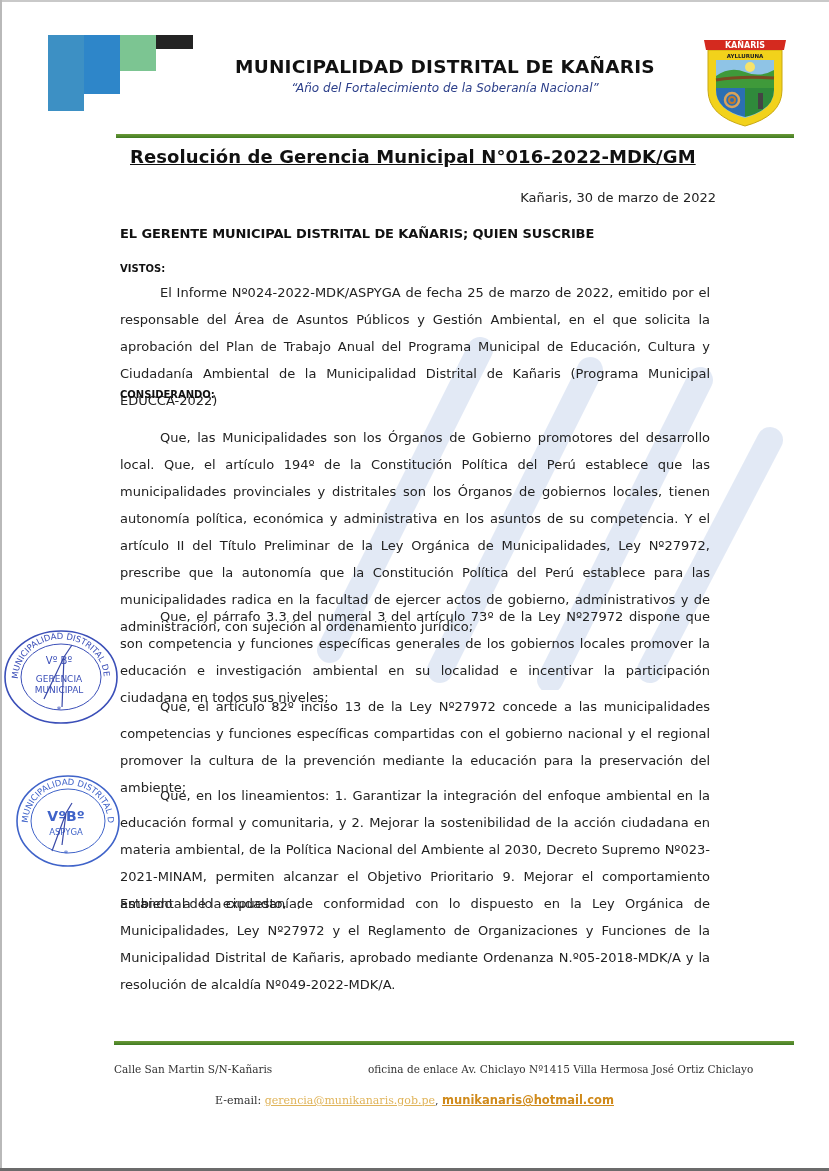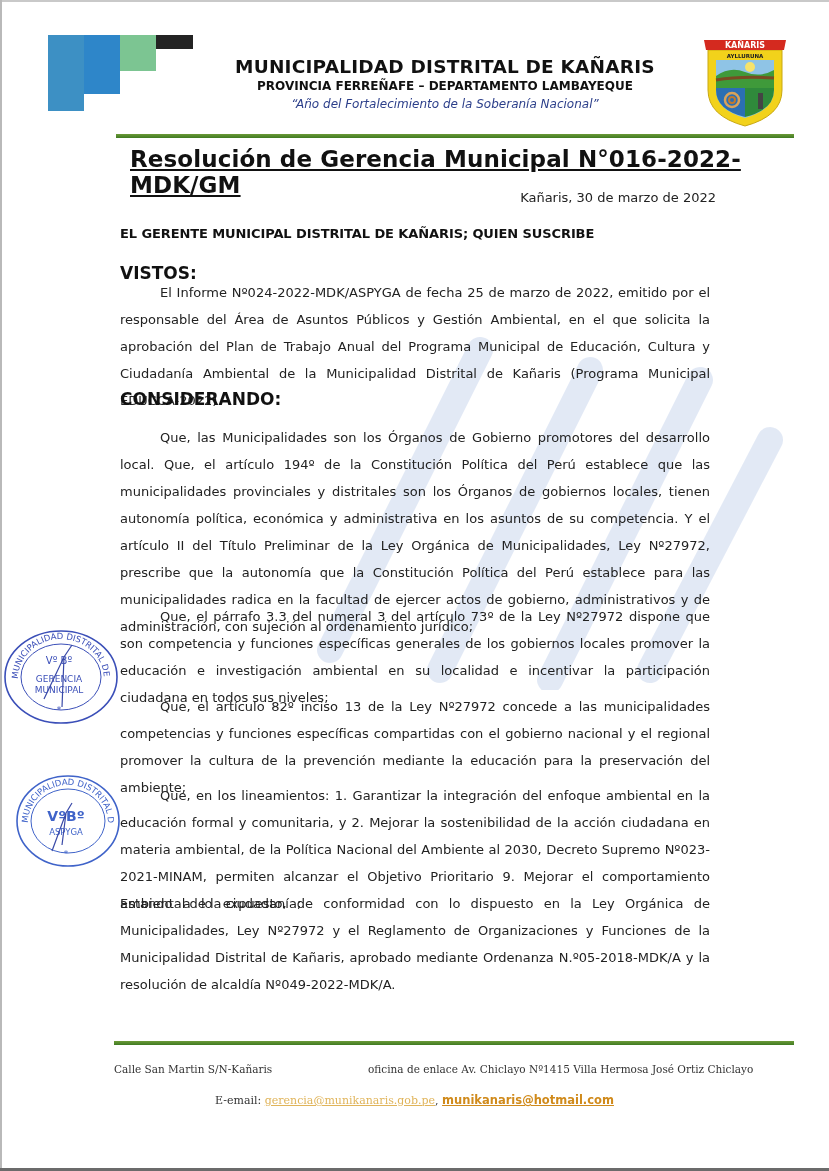--- a/index.html
+++ b/index.html
@@ -31,28 +31,28 @@
   
   .crest { position: absolute; left: 700px; top: 28px; width: 90px; height: 100px; }
 
   
   .rule-top { position: absolute; left: 116px; top: 134px; width: 678px; height: 4px;
     background: linear-gradient(#6b9a37, #3f7a22); }
   .rule-bottom { position: absolute; left: 114px; top: 1041px; width: 680px; height: 4px;
     background: linear-gradient(#6b9a37, #3f7a22); }
 
   
-  .doc-title { position: absolute; left: 130px; top: 146px; font-size: 23px; font-weight: bold;
+  .doc-title { position: absolute; left: 130px; top: 146px; font-size: 18px; font-weight: bold;
     text-decoration: underline; color: #111; letter-spacing: 0.1px; }
 
   .date { position: absolute; right: 113px; top: 190px; font-size: 13px; color: #222; }
 
   .issuer { position: absolute; left: 120px; top: 226px; font-size: 13px; font-weight: bold; color: #111; letter-spacing: -0.1px; }
 
-  .section-head { position: absolute; left: 120px; font-size: 17px; font-weight: bold; color: #111; }
+  .section-head { position: absolute; left: 120px; font-size: 10px; font-weight: bold; color: #111; }
 
   .para { position: absolute; left: 120px; width: 590px; font-size: 13px; line-height: 27px;
     text-align: justify; color: #222; }
   .para .indent { display: inline-block; width: 40px; }
 
   
   .watermark { position: absolute; left: 270px; top: 290px; width: 520px; height: 400px; opacity: 0.13; pointer-events: none; }
 
   
   .stamp { position: absolute; border-radius: 50%; }
@@ -77,21 +77,20 @@
 
 <div class="logo">
   <div class="b b1"></div>
   <div class="b b2"></div>
   <div class="b b3"></div>
   <div class="b b4"></div>
 </div>
 
 <div class="hdr">
   <div class="hdr-title">MUNICIPALIDAD DISTRITAL DE KAÑARIS</div>
-  <div class="hdr-sub">PROVINCIA FERREÑAFE – DEPARTAMENTO LAMBAYEQUE</div>
   <div class="hdr-motto">“Año del Fortalecimiento de la Soberanía Nacional”</div>
 </div>
 
 <div class="crest">
   <svg width="90" height="100" viewBox="0 0 90 100">
     <path d="M8 22 L82 22 L82 62 Q82 88 45 98 Q8 88 8 62 Z" fill="#f2d21b" stroke="#c9a813" stroke-width="1"></path>
     <path d="M16 32 L74 32 L74 62 Q74 82 45 90 Q16 82 16 62 Z" fill="#8fc4e6"></path>
     <path d="M16 48 Q30 38 45 44 Q60 50 74 42 L74 60 L16 60 Z" fill="#3f9a3a"></path>
     <path d="M16 52 Q40 48 74 50" stroke="#7a4b22" stroke-width="3" fill="none"></path>
     <circle cx="50" cy="39" r="5" fill="#f7e36a"></circle>

